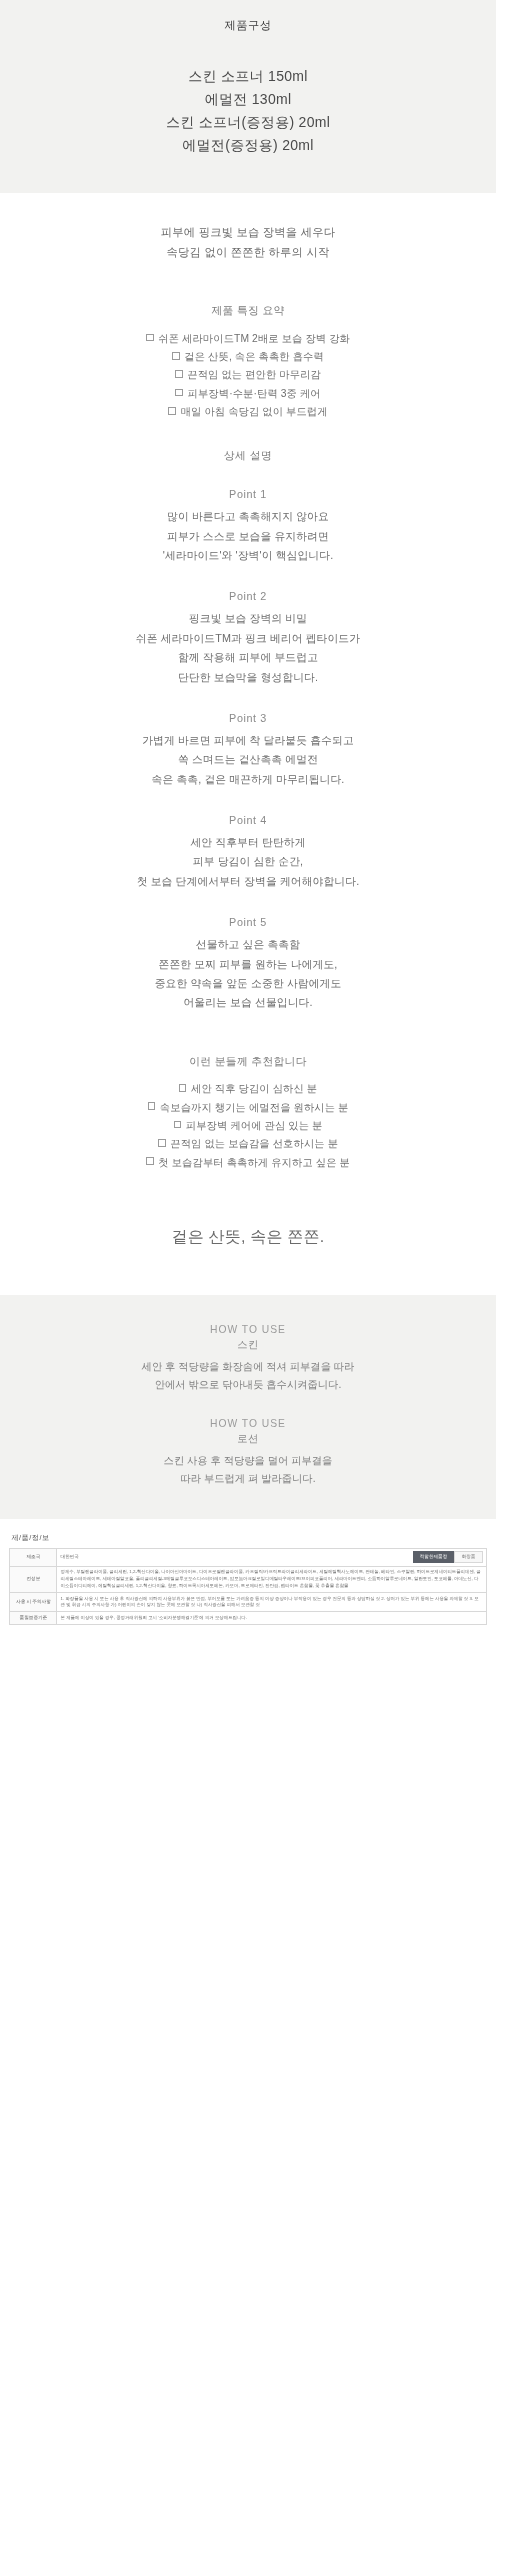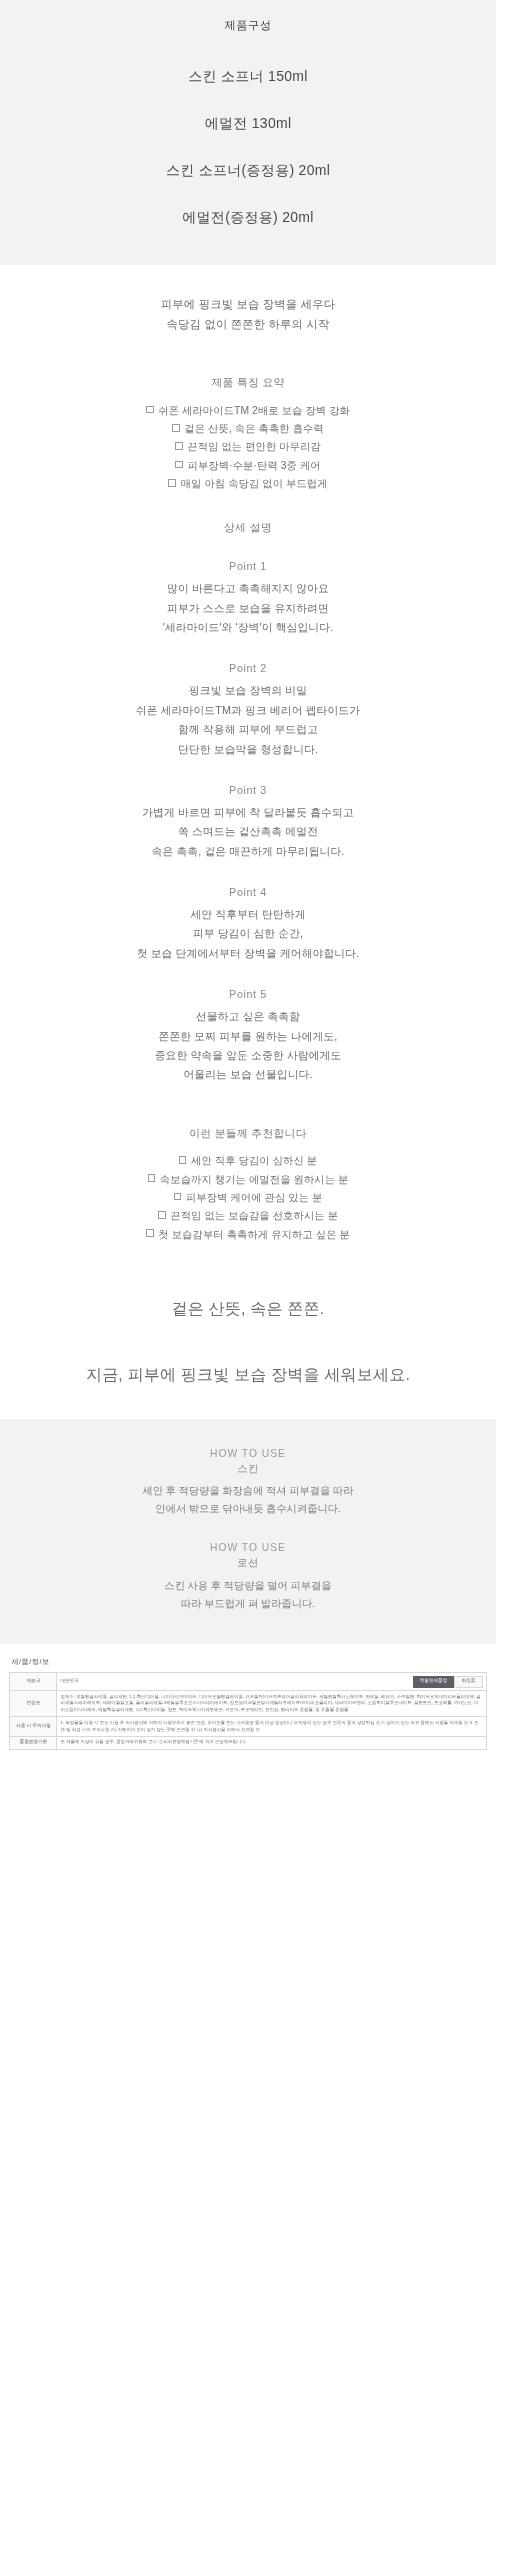--- a/index.html
+++ b/index.html
@@ -28,21 +28,20 @@
     font-size: 11.3px;
     color: #3d3d3d;
     letter-spacing: 0.5px;
     margin-bottom: 32px;
   }
   .sec-compose .line {
     font-size: 14px;
     color: #4a4a4a;
     line-height: 1.65;
     letter-spacing: 0.3px;
-    margin-top: 24px;
   }
 
   
   .sec-main {
     background: #ffffff;
     padding: 30px 0 29px 0;
     text-align: center;
   }
   .lead {
     font-size: 11.3px;
@@ -126,21 +125,20 @@
     font-size: 10.3px;
     color: #8c8c8c;
     letter-spacing: 0.5px;
     margin-top: 3.1px;
     margin-bottom: 6.2px;
   }
   .how-body {
     font-size: 10.3px;
     color: #7d7d7d;
     line-height: 1.75;
-    font-family: Liberation Serif, serif;
   }
   .how-gap { height: 24px; }
 
   
   .sec-info {
     background: #ffffff;
     padding: 13.4px 9.3px 20.6px 9.3px;
   }
   .info-head {
     font-size: 7.2px;
@@ -281,21 +279,20 @@
       <li><span class="box"></span><span>속보습까지 챙기는 에멀전을 원하시는 분</span></li>
       <li><span class="box"></span><span>피부장벽 케어에 관심 있는 분</span></li>
       <li><span class="box"></span><span>끈적임 없는 보습감을 선호하시는 분</span></li>
       <li><span class="box"></span><span>첫 보습감부터 촉촉하게 유지하고 싶은 분</span></li>
     </ul>
 
     <div class="block-gap-l"></div>
 
     <div class="closing">겉은 산뜻, 속은 쫀쫀.</div>
     <div class="block-gap-s"></div>
-    <div class="closing">지금, 피부에 핑크빛 보습 장벽을 세워보세요.</div>
 
   </section>
 
   <section class="sec-how">
     <div>
       <div class="how-title">HOW TO USE</div>
       <div class="how-sub">스킨</div>
       <div class="how-body">세안 후 적당량을 화장솜에 적셔 피부결을 따라</div>
       <div class="how-body">안에서 밖으로 닦아내듯 흡수시켜줍니다.</div>
     </div>

